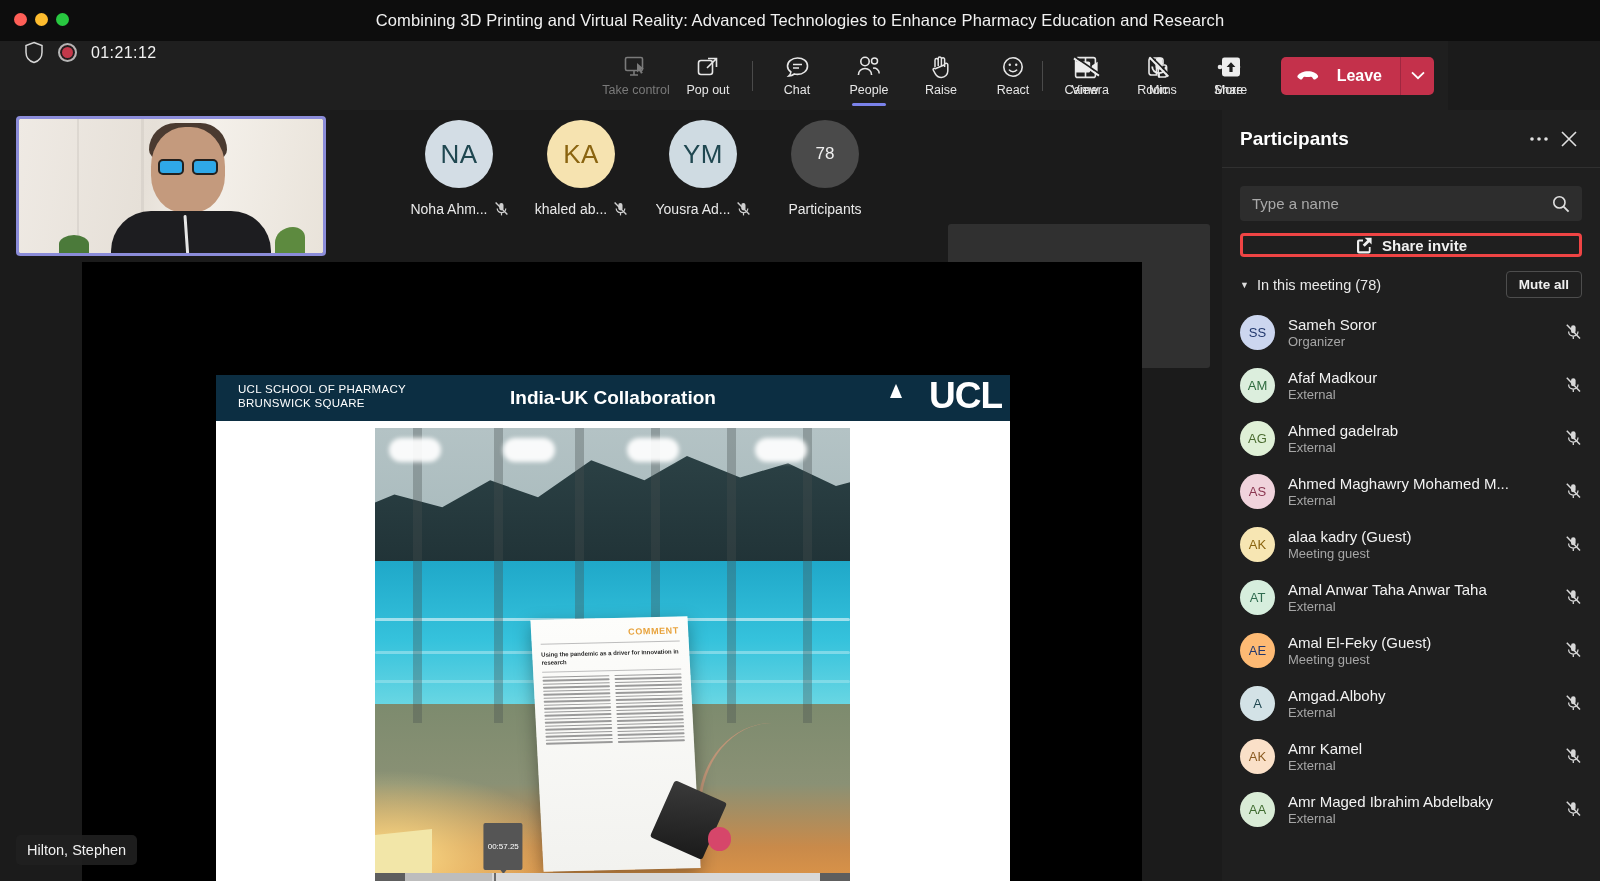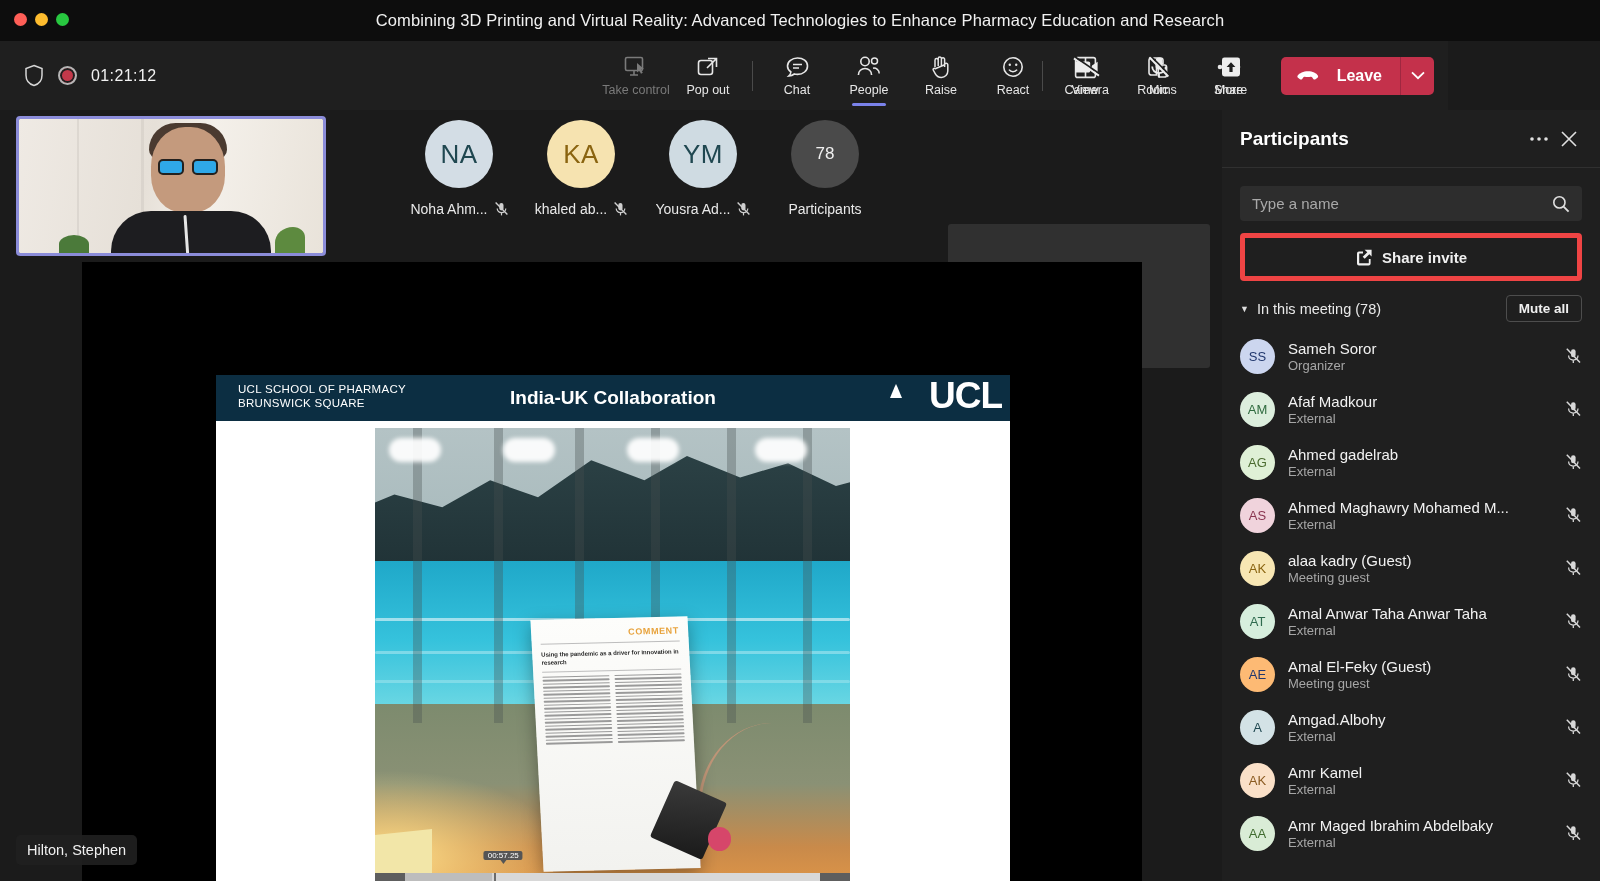--- a/index.html
+++ b/index.html
@@ -28,21 +28,21 @@
     display: flex; align-items: center; justify-content: center;
   }
   .traffic { position: absolute; left: 14px; top: 13px; display: flex; gap: 8px; }
   .tl { width: 13px; height: 13px; border-radius: 50%; }
   .tl.r { background: #ff5f57; } .tl.y { background: #febc2e; } .tl.g { background: #28c840; }
   .win-title { color: #f1f1f1; font-size: 16.5px; letter-spacing: .1px; }
 
   
   .toolbar {
     position: absolute; left: 0; top: 41px; width: 1448px; height: 69px;
-    background: #1f1f1f; z-index: 20; display: flex; align-items: center;
+    background: #1f1f1f; z-index: 20; display: flex; align-items: flex-start;
   }
   .tb-left { display: flex; align-items: center; gap: 14px; padding-left: 24px; }
   .shield { width: 20px; height: 23px; }
   .recdot {
     width: 19px; height: 19px; border-radius: 50%;
     border: 2px solid #b5b5b5; background: #c4384a;
     box-shadow: inset 0 0 0 2px #1f1f1f;
   }
   .timer { color: #f1f1f1; font-size: 16px; letter-spacing: .4px; }
 
@@ -165,42 +165,42 @@
   .v-tooltip2 { position: absolute; left: 70%; top: 84%; width: 5%; height: 5%; background: #d6466a; border-radius: 50%; }
   .v-card { position: absolute; left: 0; top: 85%; width: 12%; height: 12%; background: #f2e6a8; transform: skewY(-6deg); }
 
   .v-ctrl { position: absolute; left: 0; bottom: 0; width: 100%; height: 30px; display: flex; align-items: center; }
   .v-play { width: 30px; height: 30px; background: #5e5e5e; display: flex; align-items: center; justify-content: center; gap: 3px; }
   .v-track { flex: 1; height: 30px; background: #d8d8d8; position: relative; }
   .v-buf { position: absolute; left: 0; top: 0; height: 100%; width: 21%; background: #bdbdbd; }
   .v-head { position: absolute; top: 0; height: 100%; width: 2px; background: #6b6b6b; }
   .v-vol { width: 30px; height: 30px; background: #5e5e5e; display: flex; align-items: center; justify-content: center; }
   .v-time {
-    position: absolute; bottom: 43px; transform: translateX(-50%);
-    background: #555; color: #fff; font-size: 8px; padding: 0 4px; border-radius: 2px;
+    position: absolute; bottom: 33px; transform: translateX(-50%);
+    background: #555; color: #fff; font-size: 8px; padding: 19px 4px; border-radius: 2px;
   }
   .v-time::after { content:""; position: absolute; left: 50%; bottom: -4px; margin-left: -3px;
     border-left: 3px solid transparent; border-right: 3px solid transparent; border-top: 4px solid #555; }
 
   
   .panel { position: absolute; left: 1222px; top: 110px; width: 378px; height: 771px; background: #1f1f1f; z-index: 20; }
   .p-head { height: 58px; display: flex; align-items: center; padding: 0 16px 0 18px; border-bottom: 1px solid #303030; }
   .p-title { color: #fff; font-size: 19px; font-weight: bold; flex: 1; }
   .p-ico { width: 30px; height: 30px; display: flex; align-items: center; justify-content: center; color: #e0e0e0; cursor: pointer; }
   .p-search {
     margin: 18px 18px 0; height: 35px; background: #2d2d2d; border-radius: 4px;
     display: flex; align-items: center; padding: 0 12px;
   }
   .p-search input {
     flex: 1; background: transparent; border: 0; outline: none;
     color: #ddd; font-size: 15px; font-family: "Liberation Sans", sans-serif;
   }
   .p-search input::placeholder { color: #a9a9a9; }
   .p-invite {
-    margin: 12px 18px 0; height: 48px; border: 5px solid #ef4444; border-radius: 4px;
+    margin: 12px 18px 0; height: 24px; border: 3px solid #ef4444; border-radius: 4px;
     display: flex; align-items: center; justify-content: center; gap: 9px;
     color: #f0f0f0; font-size: 15px; font-weight: bold; cursor: pointer;
   }
   .p-section { margin: 14px 18px 0; display: flex; align-items: center; }
   .p-caret { color: #ddd; font-size: 9px; margin-right: 8px; }
   .p-sectlabel { color: #e9e9e9; font-size: 14.5px; flex: 1; }
   .p-muteall { border: 1px solid #4d4d4d; border-radius: 4px; color: #f0f0f0;
     font-size: 13.5px; font-weight: bold; padding: 5px 12px; cursor: pointer; }
 
   .p-list { margin-top: 8px; height: 562px; overflow: hidden; position: relative; }

